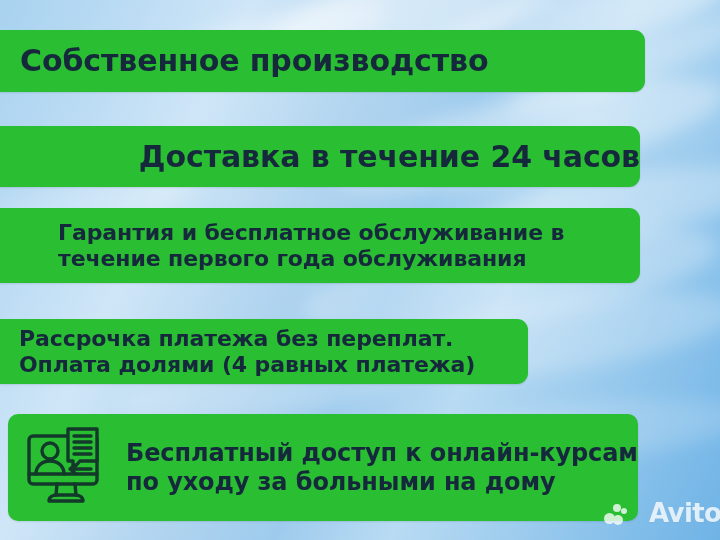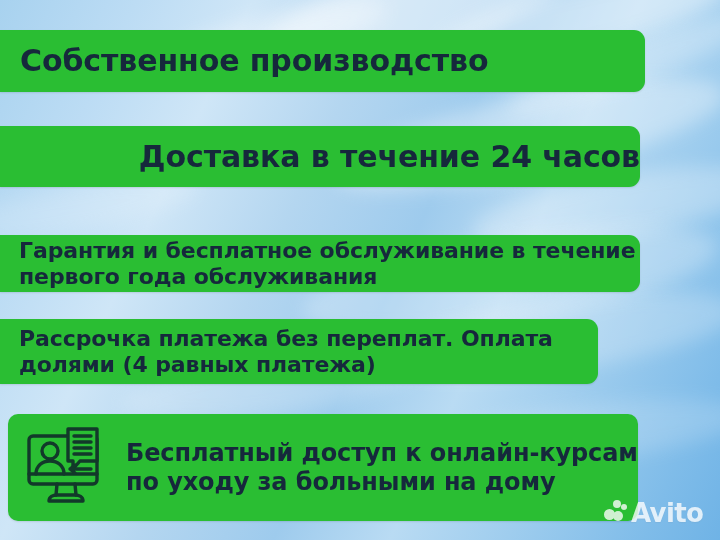--- a/index.html
+++ b/index.html
@@ -63,22 +63,22 @@
   .bar-text {
     color: #16283C;
     font-weight: 700;
     letter-spacing: -0.1px;
     white-space: pre-line;
   }
 
   
   #bar-1 { left: 0;  top: 30px;  width: 645px; height: 62px; }
   #bar-2 { left: 0;  top: 126px; width: 640px; height: 61px; justify-content: flex-end; }
-  #bar-3 { left: 0;  top: 235px; width: 640px; height: 57px; }
-  #bar-4 { left: 0;  top: 319px; width: 598px; height: 65px; }
+  #bar-3 { left: 0;  top: 208px; width: 640px; height: 75px; padding-left: 39px; }
+  #bar-4 { left: 0;  top: 319px; width: 528px; height: 65px; }
   #bar-5 { left: 8px; top: 414px; width: 630px; height: 107px; border-radius: 10px; }
 
   #bar-1 .bar-text { font-size: 30px; padding-left: 20px; line-height: 1.05; }
   #bar-2 .bar-text { font-size: 30px; padding-left: 20px; line-height: 1.05; }
   #bar-3 .bar-text { font-size: 22px; padding-left: 19px; line-height: 1.18; }
   #bar-4 .bar-text { font-size: 22px; padding-left: 19px; line-height: 1.18; }
   #bar-5 .bar-text { font-size: 24px; padding-left: 12px; line-height: 1.2; }
 
   
   .icon-wrap {
@@ -91,22 +91,22 @@
     justify-content: center;
   }
   .icon-wrap svg { display: block; }
 
   
   #avito-watermark {
     position: absolute;
     left: 604px;
     top: 500px;
     display: flex;
-    align-items: flex-start;
-    gap: 5px;
+    align-items: flex-end;
+    gap: 23px;
     opacity: 0.78;
     pointer-events: none;
   }
   #avito-watermark .avito-mark {
     position: relative;
     width: 22px;
     height: 22px;
   }
   #avito-watermark .avito-mark i {
     position: absolute;

